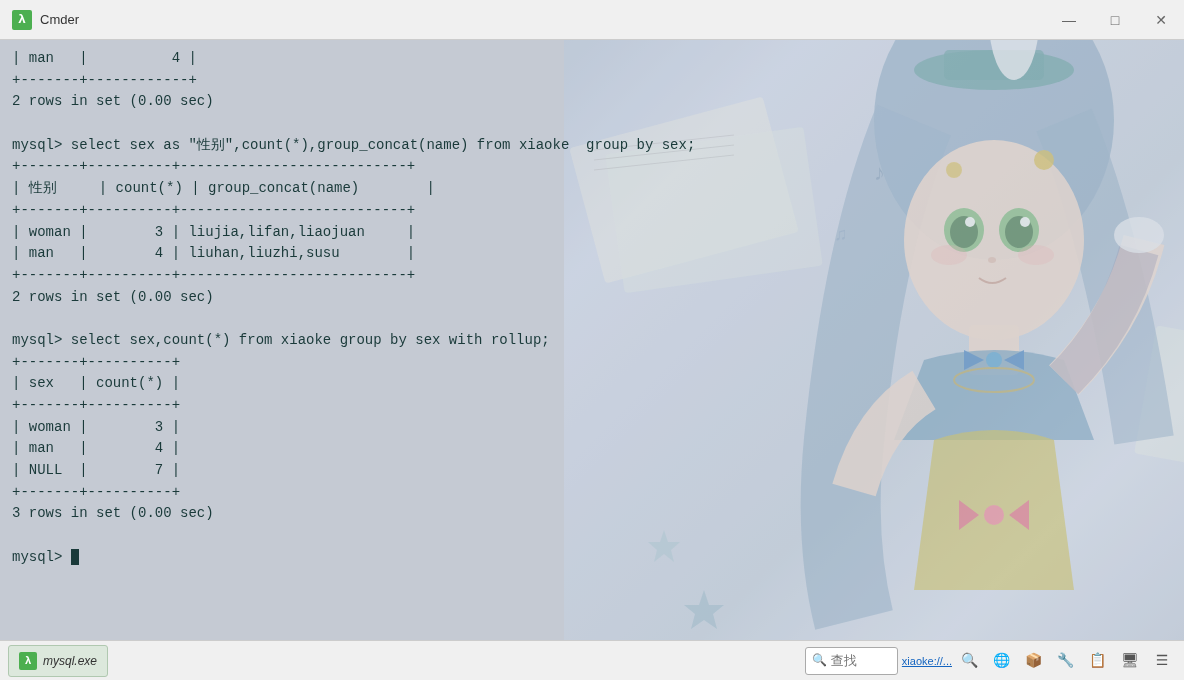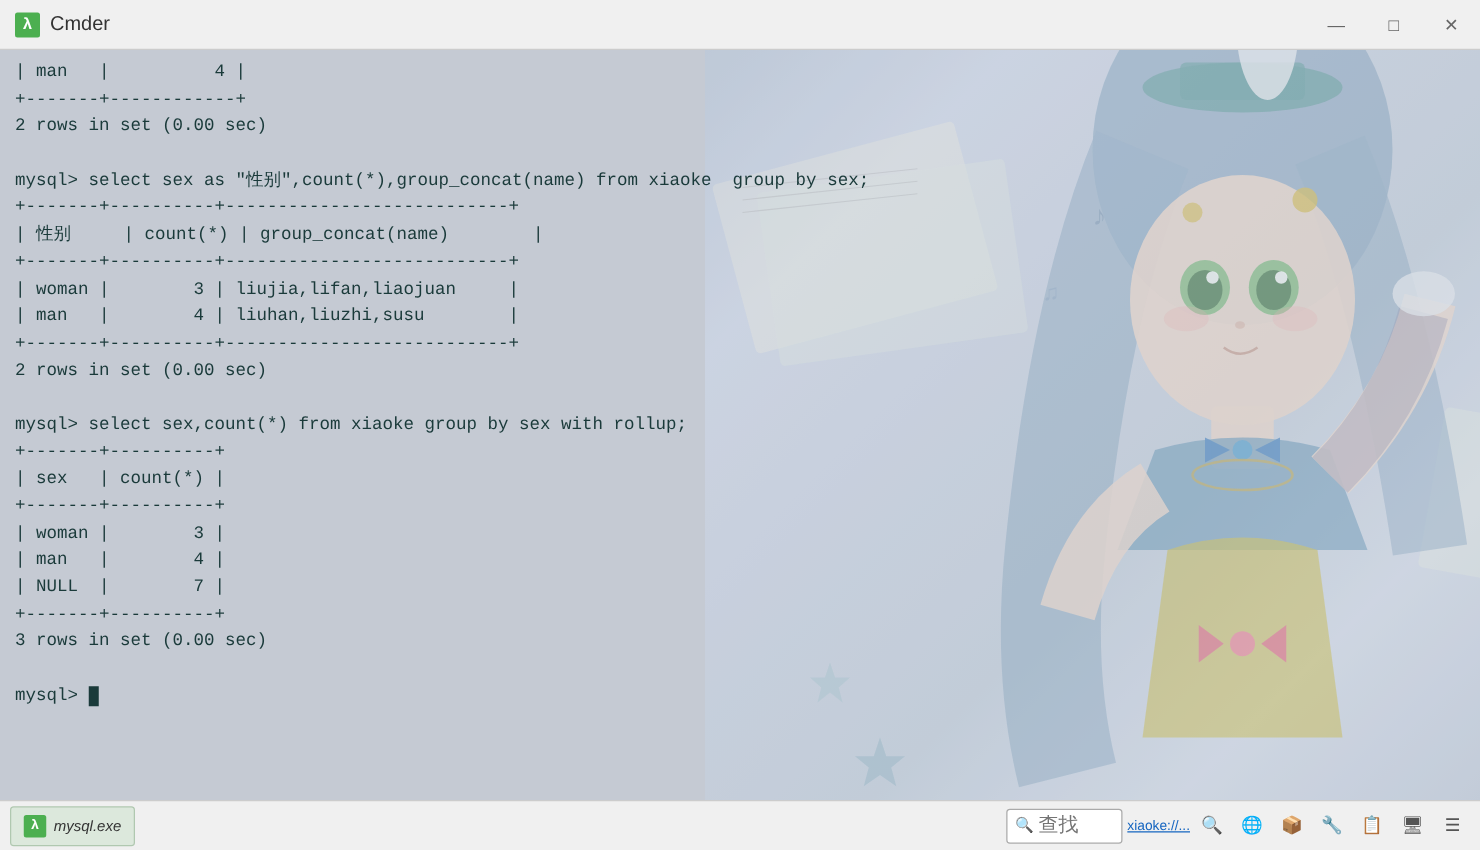--- a/index.html
+++ b/index.html
@@ -30,21 +30,21 @@
       display: flex;
       align-items: center;
       justify-content: center;
       font-size: 13px;
       color: #fff;
       font-weight: bold;
       margin-right: 8px;
       border-radius: 2px;
     }
     .title-bar-title {
-      font-size: 16px;
+      font-size: 13px;
       color: #333;
       font-family: 'Segoe UI', sans-serif;
     }
     .title-bar-controls {
       position: absolute;
       right: 0;
       top: 0;
       height: 40px;
       display: flex;
       align-items: center;
@@ -166,21 +166,21 @@
       background: white;
       border: 1px solid #aaa;
       border-radius: 3px;
       height: 28px;
       padding: 0 6px;
       gap: 4px;
     }
     .taskbar-search input {
       border: none;
       outline: none;
-      font-size: 16px;
+      font-size: 13px;
       width: 60px;
       font-family: 'Segoe UI', sans-serif;
       color: #0c4a6e;
     }
     .taskbar-icon-btn {
       width: 28px;
       height: 28px;
       display: flex;
       align-items: center;
       justify-content: center;

